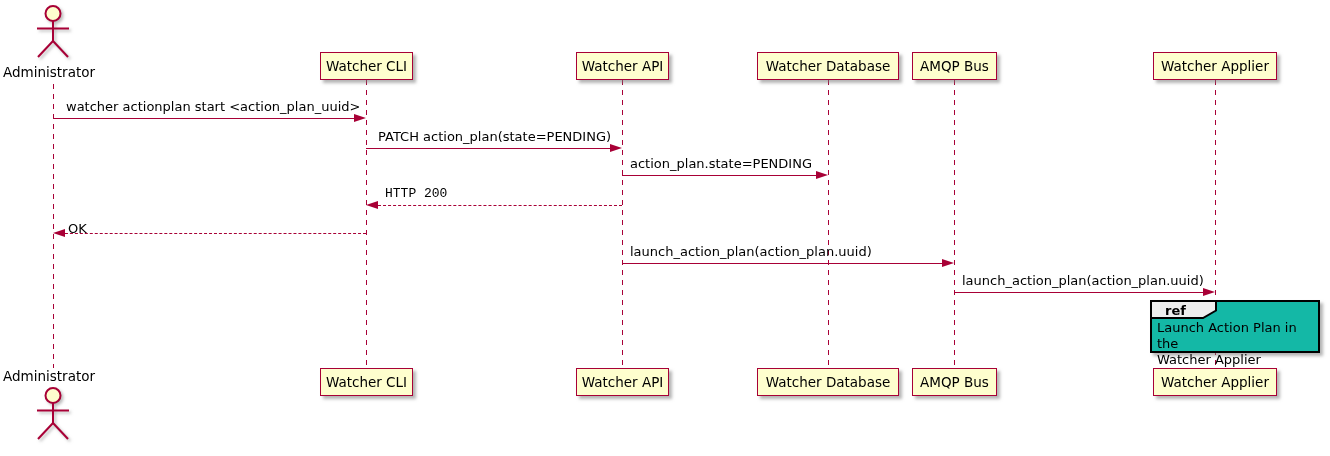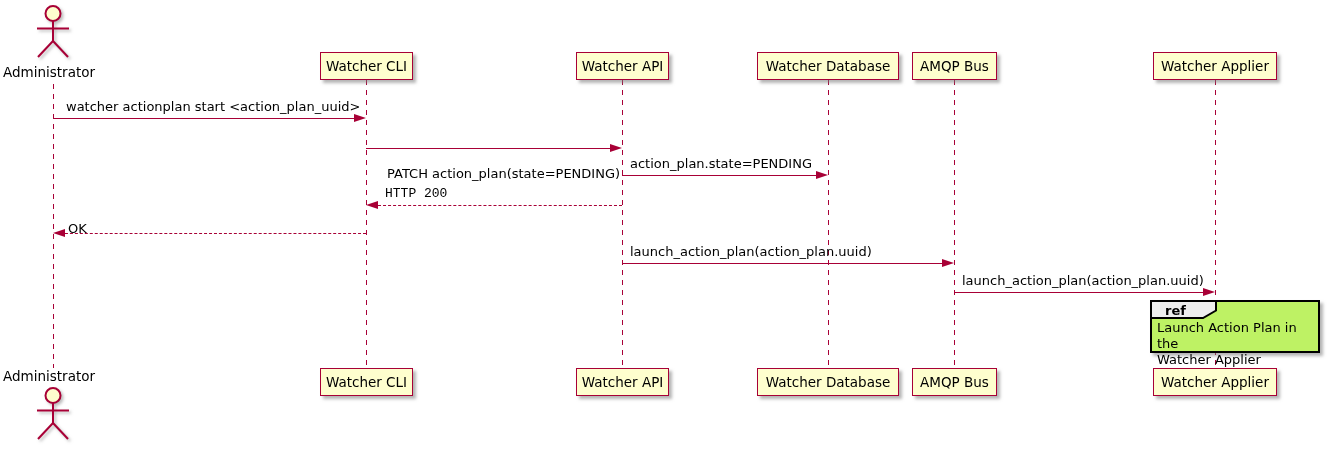--- a/index.html
+++ b/index.html
@@ -32,21 +32,21 @@
     position:absolute;width:0;height:0;
     border-top:4.5px solid transparent;border-bottom:4.5px solid transparent;
     border-left:12px solid #A80036;
   }
   .arr-l{
     position:absolute;width:0;height:0;
     border-top:4.5px solid transparent;border-bottom:4.5px solid transparent;
     border-right:12px solid #A80036;
   }
   .ref-box{
-    position:absolute;box-sizing:border-box;background:#bef264;
+    position:absolute;box-sizing:border-box;background:#14b8a6;
     border:2px solid #000000;box-shadow:3px 3px 3px rgba(120,120,120,0.55);
   }
   .ref-tab{position:absolute;top:-2px;left:-2px;}
   .ref-text{
     position:absolute;left:5px;top:18px;font-size:13px;line-height:16px;
     white-space:pre-line;
   }
 </style>
 </head>
 <body>
@@ -87,21 +87,21 @@
   <div class="pbox" style="left:320px;top:368px;width:93px;">Watcher CLI</div>
   <div class="pbox" style="left:576px;top:368px;width:93px;">Watcher API</div>
   <div class="pbox" style="left:757px;top:368px;width:142px;">Watcher Database</div>
   <div class="pbox" style="left:912px;top:368px;width:85px;">AMQP Bus</div>
   <div class="pbox" style="left:1153px;top:368px;width:124px;">Watcher Applier</div>
 
   <div class="msg-label" style="left:57px;top:99px;margin-left:9px;">watcher actionplan start &lt;action_plan_uuid&gt;</div>
   <div class="msg-line" style="left:53px;top:118px;width:303px;"></div>
   <div class="arr-r" style="left:354px;top:113.5px;"></div>
 
-  <div class="msg-label" style="left:387px;top:129px;margin-top:37px;">PATCH action_plan(state=PENDING)</div>
+  <div class="msg-label" style="left:378px;top:129px;">PATCH action_plan(state=PENDING)</div>
   <div class="msg-line" style="left:366px;top:148px;width:246px;"></div>
   <div class="arr-r" style="left:610px;top:143.5px;"></div>
 
   <div class="msg-label" style="left:630px;top:156px;">action_plan.state=PENDING</div>
   <div class="msg-line" style="left:622px;top:175px;width:196px;"></div>
   <div class="arr-r" style="left:816px;top:170.5px;"></div>
 
   <div class="msg-label" style="left:385px;top:186px;font-family:Liberation Mono, monospace;">HTTP 200</div>
   <div class="msg-line dashed" style="left:373px;top:205px;width:249px;"></div>
   <div class="arr-l" style="left:366px;top:200.5px;"></div>

